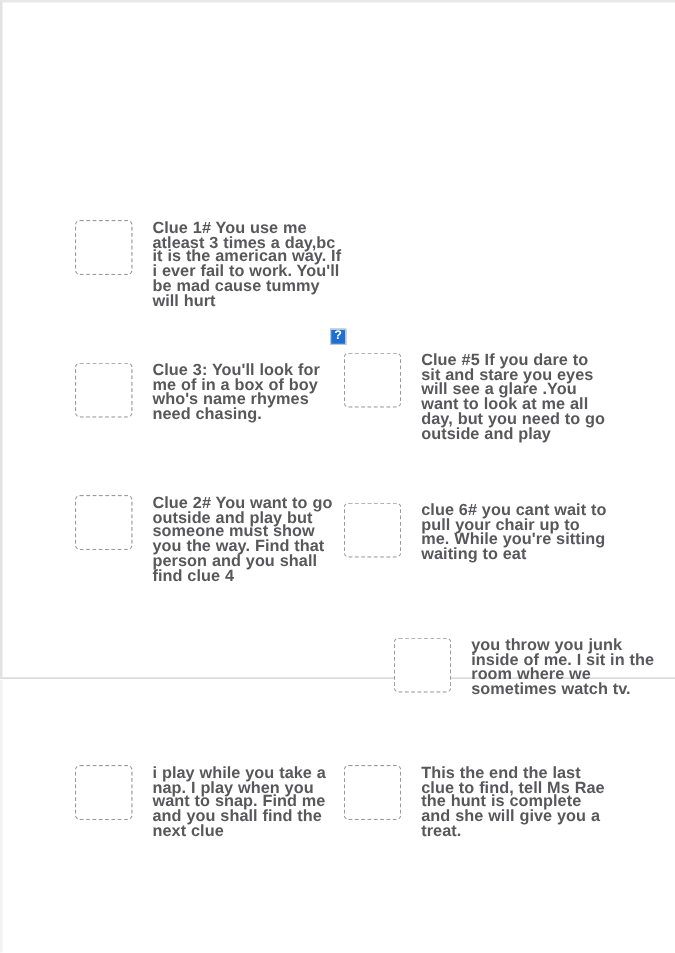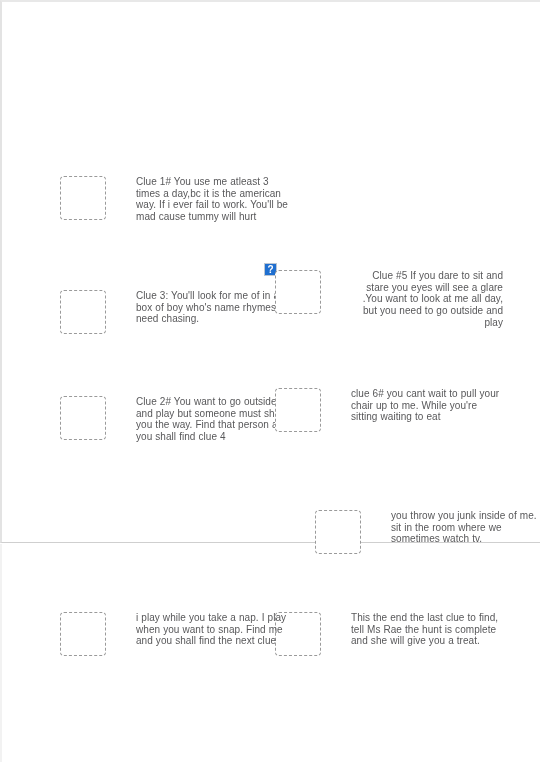--- a/index.html
+++ b/index.html
@@ -64,26 +64,27 @@
     width: 46px;
     height: 44px;
     box-sizing: border-box;
     border: 1px dashed #9a9a9a;
     border-radius: 4px;
     background: #ffffff;
     flex: 0 0 auto;
   }
 
   .clue-text {
-    font-size: 10px;
+    font-size: 13px;
     line-height: 11.7px;
     color: #58585a;
     letter-spacing: 0.05px;
-    margin-left: 30px;
+    margin-left: 16px;
     word-spacing: 0.2px;
+    font-weight: bold;
   }
 
   
   .col-left  { left: 60px; }
   .col-right { left: 275px; }
   .w-left  { width: 154px; }
   .w-right { width: 152px; }
 
   
   #broken-image-badge {
@@ -128,35 +129,35 @@
     <span class="qmark">?</span>
   </div>
 
   <div class="clue-row col-left" style="top:290px;">
     <div class="clue-cell">
       <div class="img-placeholder"></div>
       <div class="clue-text w-left">Clue 3: You'll look for me of in a box of boy who's name rhymes need chasing.</div>
     </div>
   </div>
 
-  <div class="clue-row col-right" style="top:270px;text-align:right;">
+  <div class="clue-row col-right" style="top:282px;">
     <div class="clue-cell">
       <div class="img-placeholder"></div>
       <div class="clue-text w-right">Clue #5 If you dare to sit and stare you eyes will see a glare .You want to look at me all day, but you need to go outside and play</div>
     </div>
   </div>
 
   <div class="clue-row col-left" style="top:396px;">
     <div class="clue-cell">
       <div class="img-placeholder"></div>
       <div class="clue-text w-left">Clue 2# You want to go outside and play but someone must show you the way. Find that person and you shall find clue 4</div>
     </div>
   </div>
 
-  <div class="clue-row col-right" style="top:388px;">
+  <div class="clue-row col-right" style="top:402px;">
     <div class="clue-cell">
       <div class="img-placeholder"></div>
       <div class="clue-text w-right">clue 6# you cant wait to pull your chair up to me. While you're sitting waiting to eat</div>
     </div>
   </div>
 
 
   <div class="clue-row col-right" style="top:510px;padding-left:40px;">
     <div class="clue-cell">
       <div class="img-placeholder"></div>

